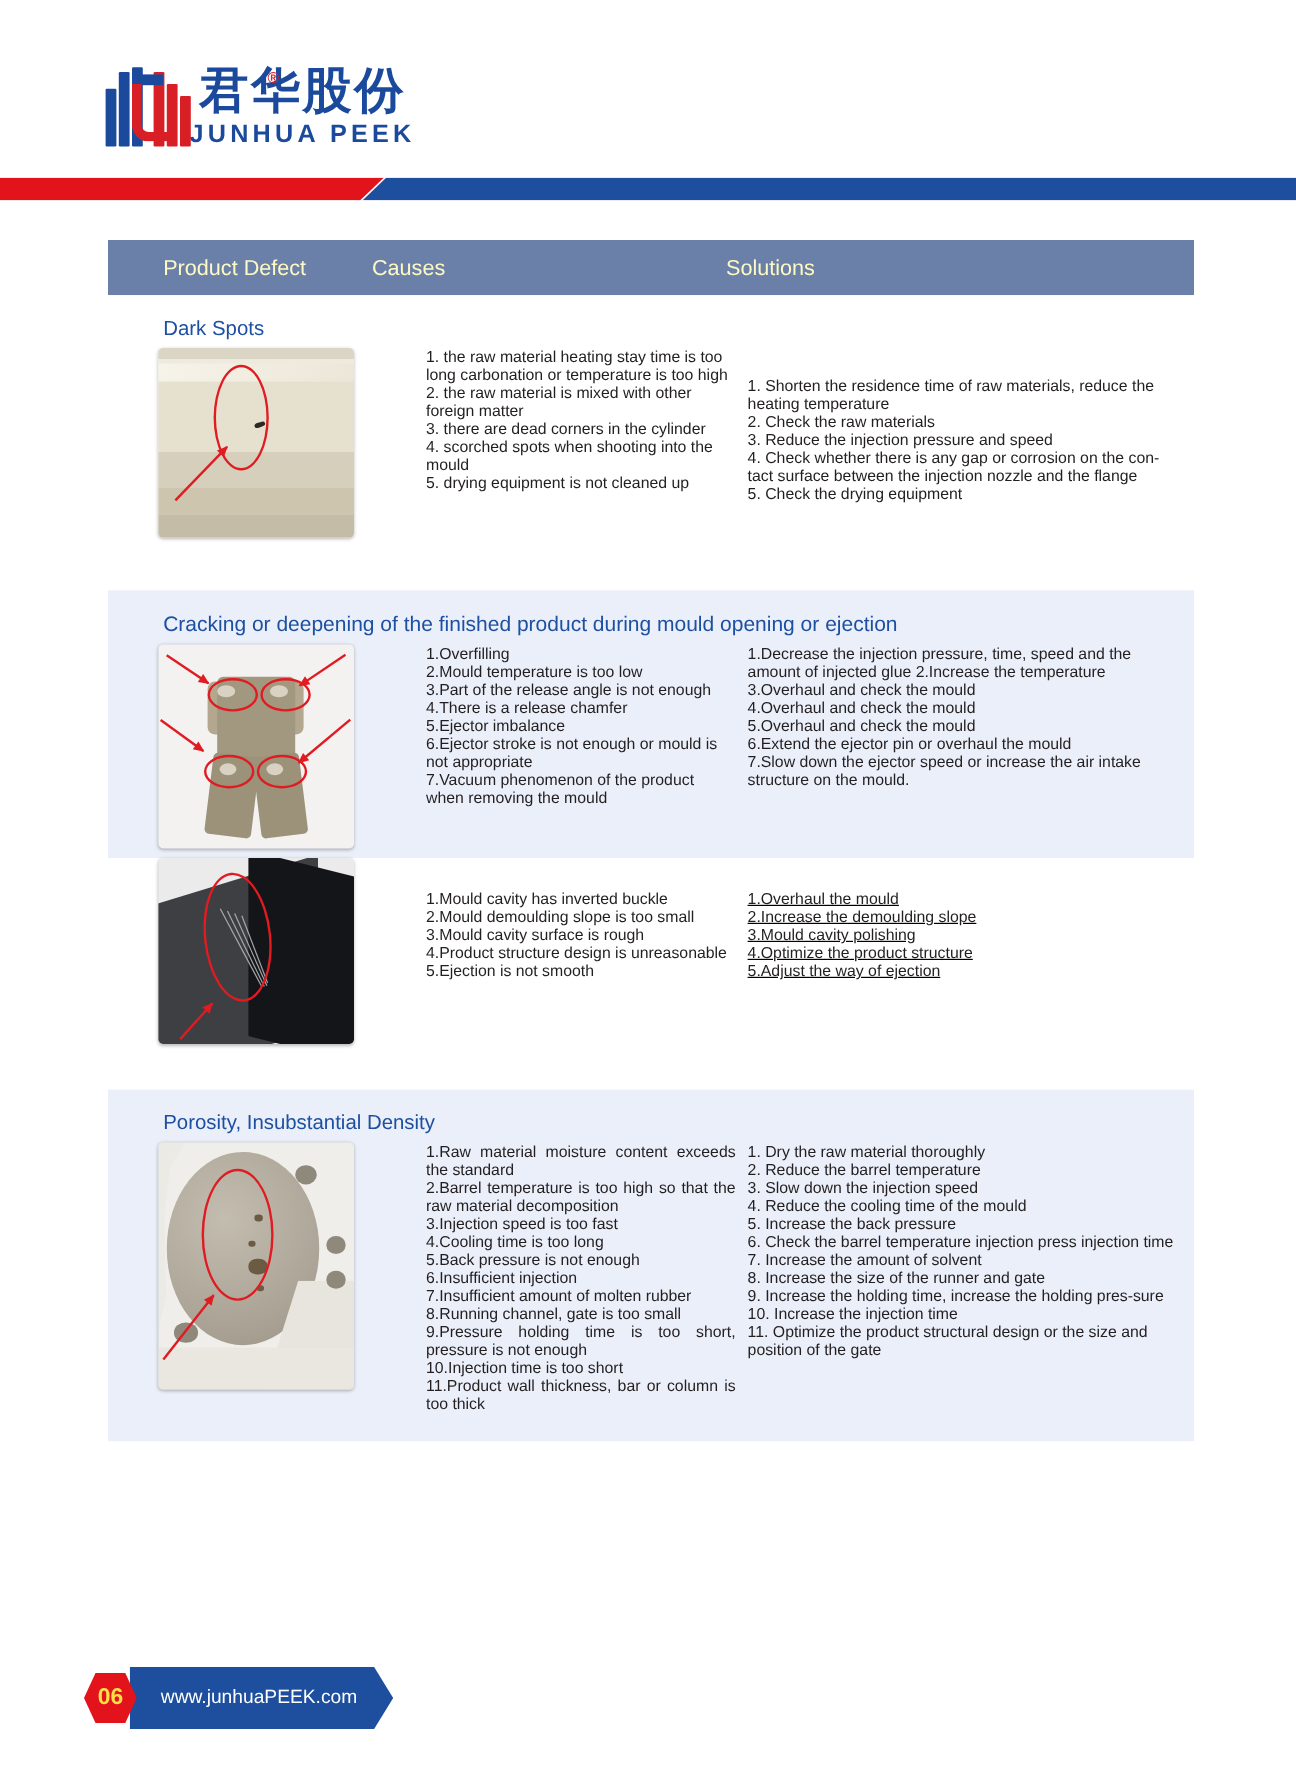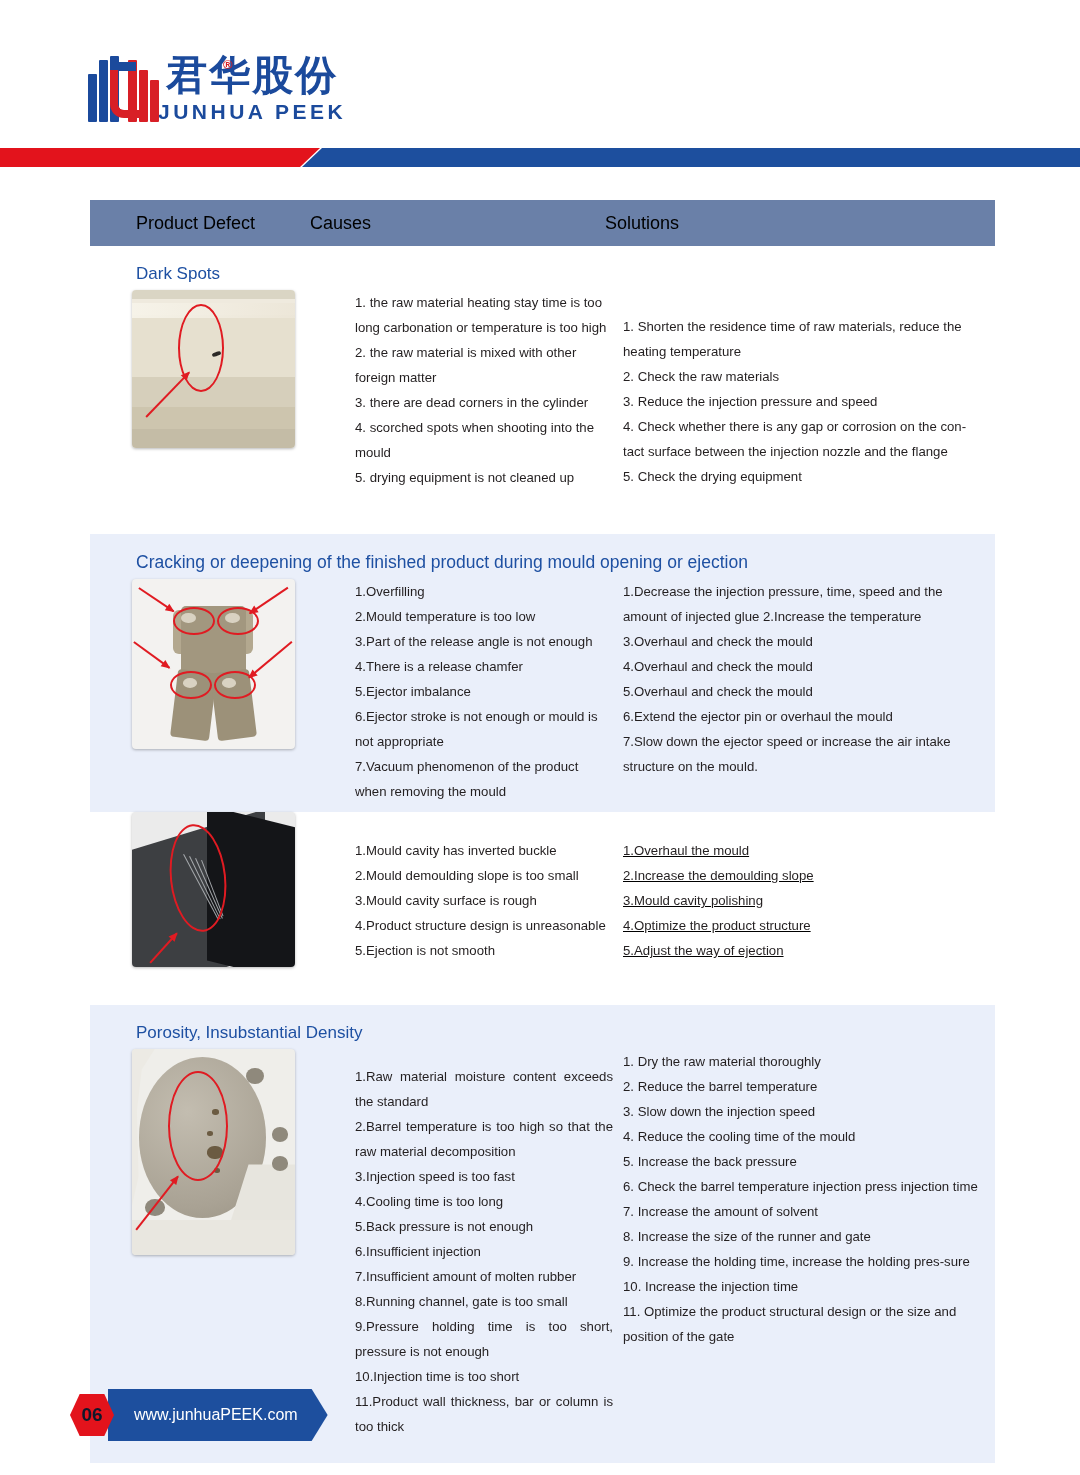--- a/index.html
+++ b/index.html
@@ -34,39 +34,39 @@
 
   .band{position:absolute;left:0;top:148px;width:1080px;height:19px;}
   .band-red{position:absolute;left:0;top:0;width:320px;height:19px;background:#e3131c;
       clip-path:polygon(0 0,320px 0,300px 19px,0 19px);}
   .band-blue{position:absolute;left:302px;top:0;width:778px;height:19px;background:#1d4f9e;
       clip-path:polygon(20px 0,778px 0,778px 19px,0 19px);}
 
   
   .table{position:absolute;left:90px;top:200px;width:905px;}
   .thead{display:flex;height:46px;align-items:center;background:#6a80a8;}
-  .th{color:#000000;font-size:18px;}
+  .th{color:#fef9c3;font-size:18px;}
   .th-1{width:220px;padding-left:46px;box-sizing:border-box;}
   .th-2{width:295px;}
   .th-3{flex:1;}
 
   .section{position:relative;}
   .section.alt{background:#eaeffa;}
   .section.plain{background:#ffffff;}
 
   .sec-title{color:#1e50a2;font-size:17px;padding:18px 0 6px 46px;}
   .sec-title.wide{font-size:17.5px;}
 
   .sec-body{display:flex;align-items:flex-start;}
   .col-img{width:265px;padding-left:42px;box-sizing:border-box;flex:none;}
   .col-causes{width:268px;flex:none;padding-right:10px;box-sizing:border-box;}
   .col-sol{flex:1;padding-right:16px;box-sizing:border-box;}
 
-  .txt{font-size:13.2px;line-height:25px;color:#231f20;white-space:pre-line;}
-  .txt.just{text-align:justify;margin-top:15px;}
+  .txt{font-size:13.2px;line-height:15px;color:#231f20;white-space:pre-line;}
+  .txt.just{text-align:justify;}
 
   
   .photo{width:163px;border-radius:4px;position:relative;overflow:hidden;
      box-shadow:0 1px 3px rgba(0,0,0,.28);}
   .ellipse{position:absolute;border:2.4px solid #e01b22;border-radius:50%;}
   .arrow{position:absolute;background:#e01b22;height:1.6px;transform-origin:0 50%;}
   .arrow:after{content:"";position:absolute;right:-1px;top:-3.2px;border-left:9px solid #e01b22;
      border-top:4px solid transparent;border-bottom:4px solid transparent;}
 
   
@@ -100,21 +100,21 @@
   .ph4 .rim{position:absolute;left:0;top:0;width:100%;height:100%;background:#eceae4;
       clip-path:polygon(0 0,14% 0,6% 10%,3% 30%,4% 62%,0 76%);}
   .ph4 .corner{position:absolute;right:0;bottom:0;width:46%;height:44%;background:#e7e5de;
       clip-path:polygon(38% 0,100% 0,100% 100%,0 100%);}
   .ph4 .bot{position:absolute;left:0;bottom:0;width:100%;height:17%;background:#e9e7e0;}
   .ph4 .bhole{position:absolute;border-radius:50%;background:#8f897c;}
   .ph4 .pit{position:absolute;background:#6b5b42;border-radius:45%;}
 
   
   .footer{position:absolute;left:70px;top:1389px;display:flex;align-items:center;}
-  .page-badge{width:44px;height:42px;background:#e3131c;color:#0f172a;display:flex;
+  .page-badge{width:44px;height:42px;background:#e3131c;color:#fde047;display:flex;
       align-items:center;justify-content:center;font-size:19px;font-weight:bold;
       clip-path:polygon(22% 0,78% 0,100% 50%,78% 100%,22% 100%,0 50%);z-index:2;}
   .url-pill{margin-left:-6px;height:52px;background:#1d4f9e;color:#fff;display:flex;
       align-items:center;padding:0 30px 0 26px;font-size:16px;
       clip-path:polygon(0 0,calc(100% - 16px) 0,100% 50%,calc(100% - 16px) 100%,0 100%);}
 </style>
 </head>
 <body>
 
 <div class="header">

